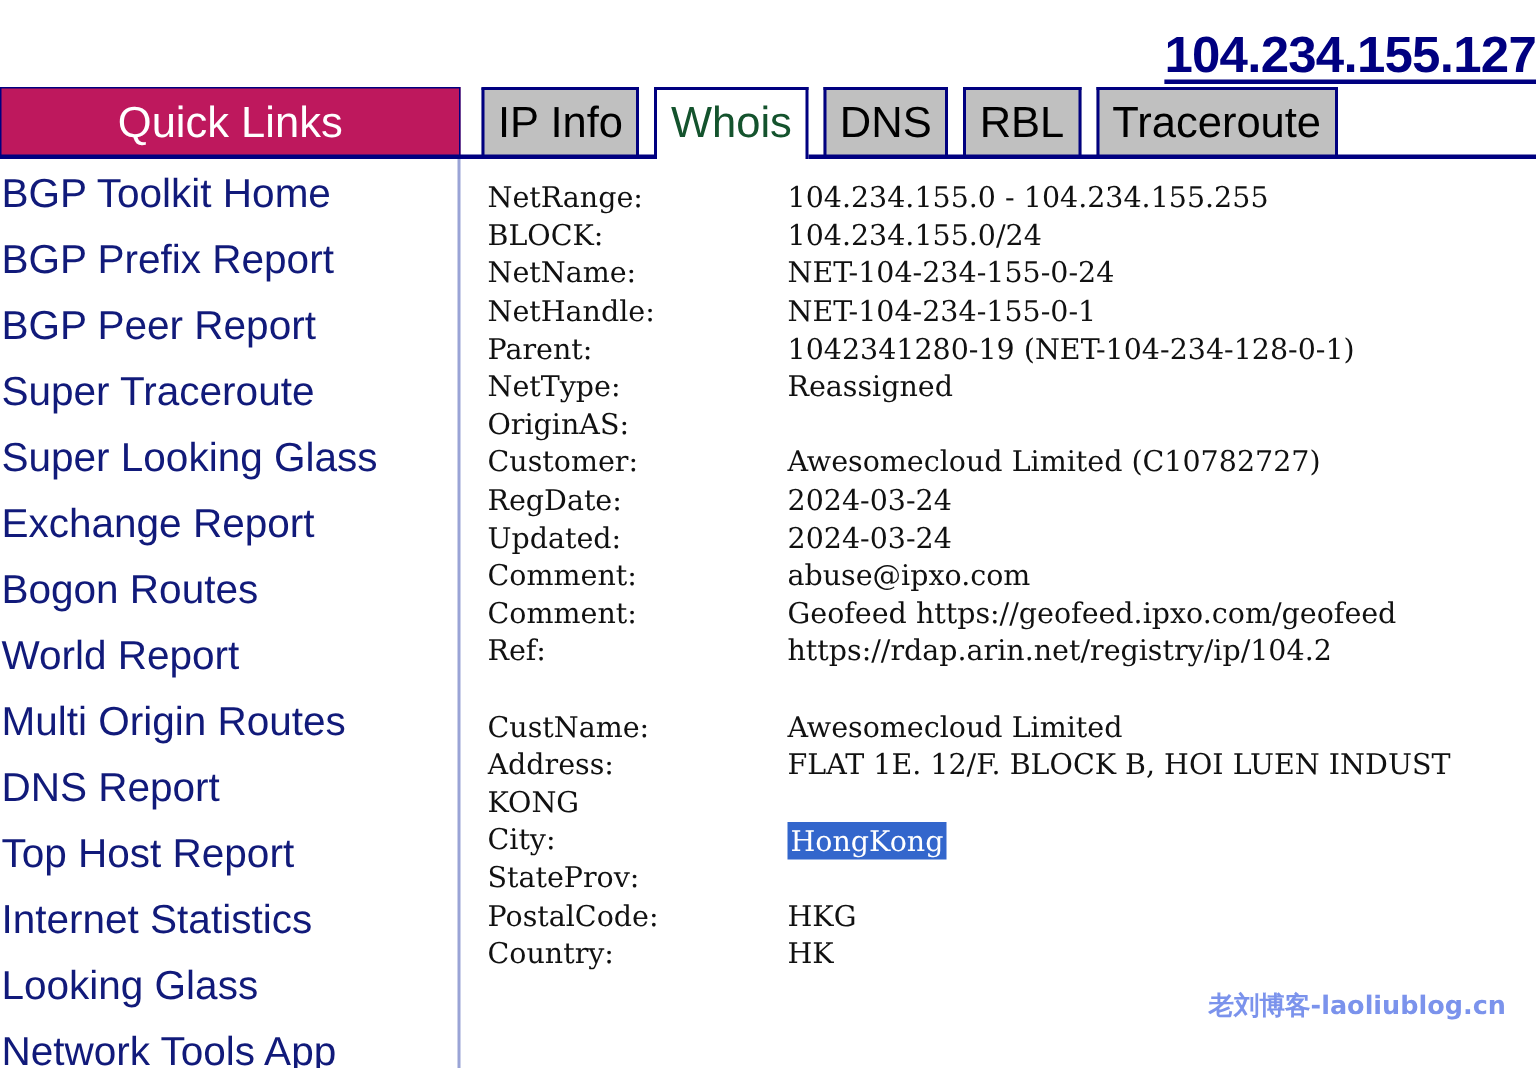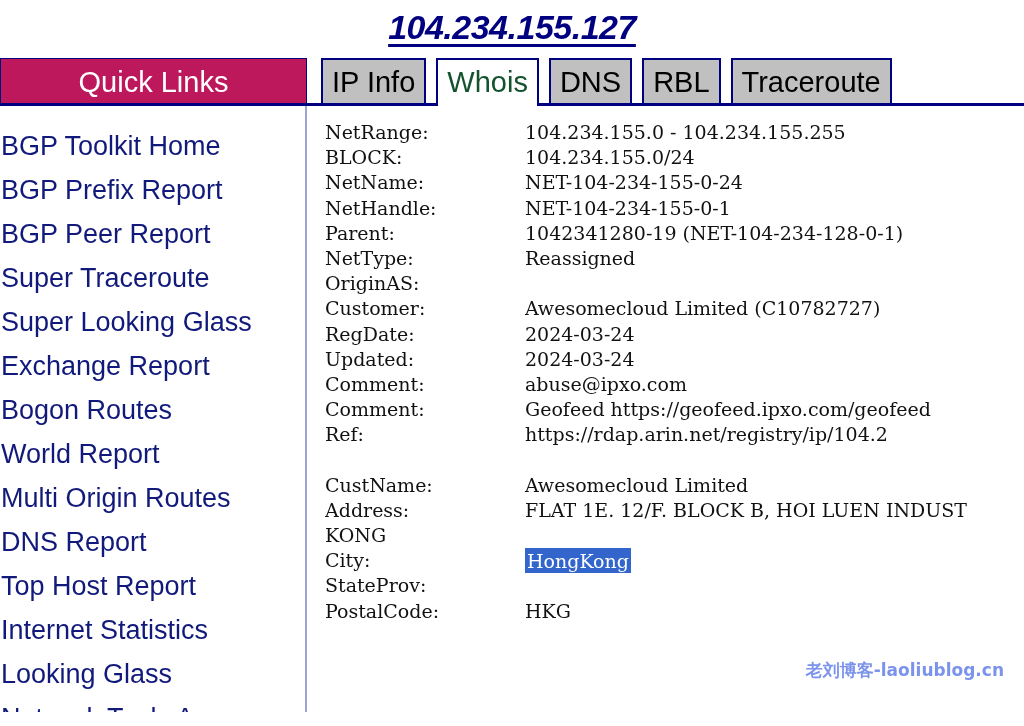--- a/index.html
+++ b/index.html
@@ -13,24 +13,23 @@
     overflow: hidden;
     font-family: "Liberation Sans", sans-serif;
     position: relative;
   }
 
   
   .title-bar {
     height: 52px;
     display: flex;
     align-items: flex-start;
-    justify-content: center;
-    padding-top: 8px;
-    box-sizing: border-box;
-    font-style: italic;
+    justify-content: flex-end;
+    padding-top: 18px;
+    box-sizing: border-box;
   }
   .page-title {
     font-size: 34px;
     font-weight: bold;
     color: #000080;
     letter-spacing: -0.5px;
     text-decoration: underline;
     text-underline-offset: 5px;
     text-decoration-thickness: 3px;
     white-space: nowrap;
@@ -109,21 +108,21 @@
   .columns {
     display: flex;
     height: 606px;
     box-sizing: border-box;
   }
   .sidebar {
     width: 307px;
     flex: 0 0 307px;
     border-right: 2px solid #9aa4d6;
     box-sizing: border-box;
-    padding-top: 18px;
+    padding-top: 1px;
     overflow: hidden;
   }
   .sidebar-item {
     display: block;
     color: #111a7a;
     font-size: 27px;
     line-height: 44px;
     height: 44px;
     white-space: nowrap;
     text-decoration: none;
@@ -241,17 +240,18 @@
         <div class="wline"><span class="wlabel">Comment:</span><span class="wvalue">abuse@ipxo.com</span></div>
         <div class="wline"><span class="wlabel">Comment:</span><span class="wvalue">Geofeed https://geofeed.ipxo.com/geofeed</span></div>
         <div class="wline"><span class="wlabel">Ref:</span><span class="wvalue">https://rdap.arin.net/registry/ip/104.2</span></div>
         <div class="wline blank"><span class="wlabel"></span></div>
         <div class="wline"><span class="wlabel">CustName:</span><span class="wvalue">Awesomecloud Limited</span></div>
         <div class="wline"><span class="wlabel">Address:</span><span class="wvalue">FLAT 1E. 12/F. BLOCK B, HOI LUEN INDUST</span></div>
         <div class="wline cont"><span class="wlabel">KONG</span></div>
         <div class="wline"><span class="wlabel">City:</span><span class="wvalue sel">HongKong</span></div>
         <div class="wline"><span class="wlabel">StateProv:</span></div>
         <div class="wline"><span class="wlabel">PostalCode:</span><span class="wvalue">HKG</span></div>
+        <div class="wline"><span class="wlabel">Country:</span><span class="wvalue">HK</span></div>
       </div>
     <div class="watermark">老刘博客-laoliublog.cn</div>
   </section>
 
 </div>
 
 </body></html>

